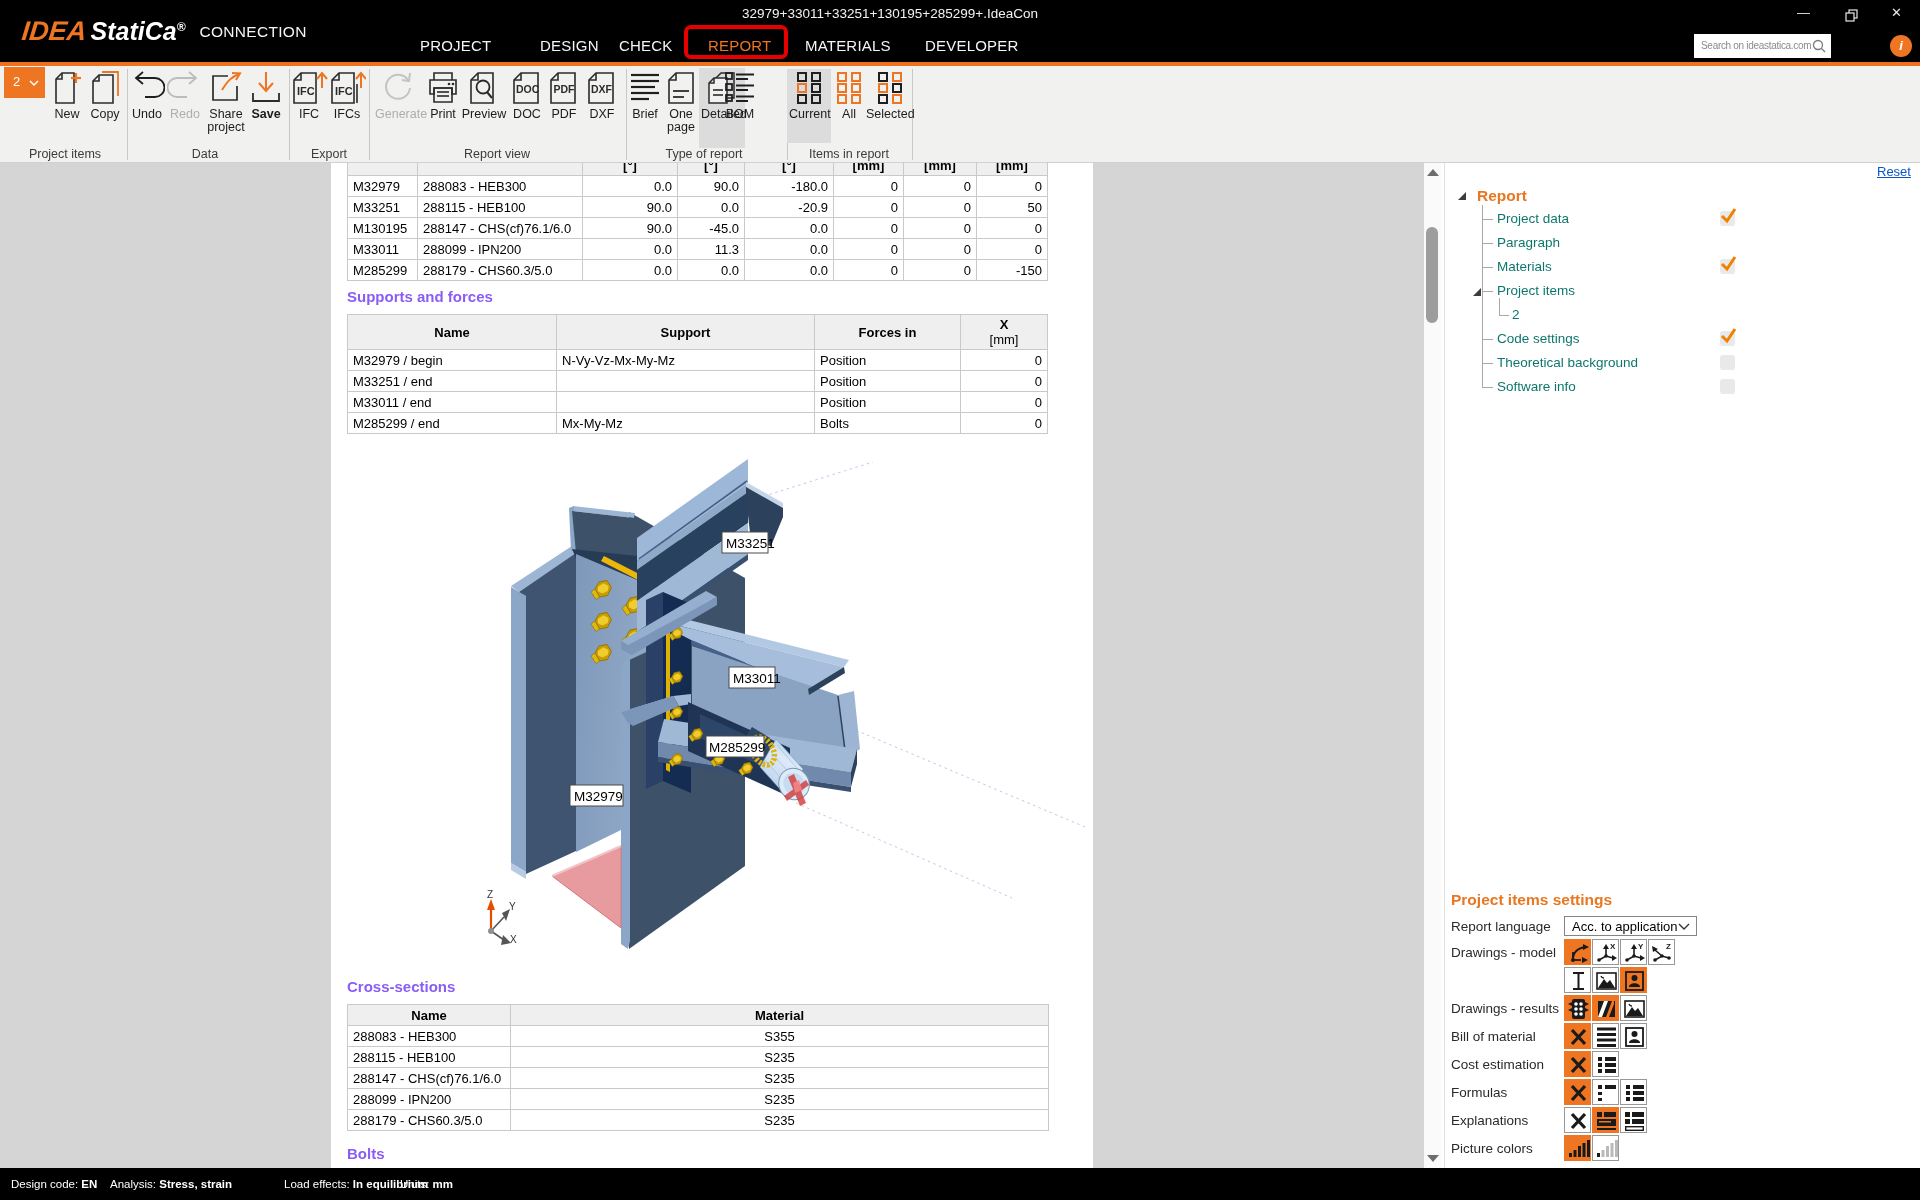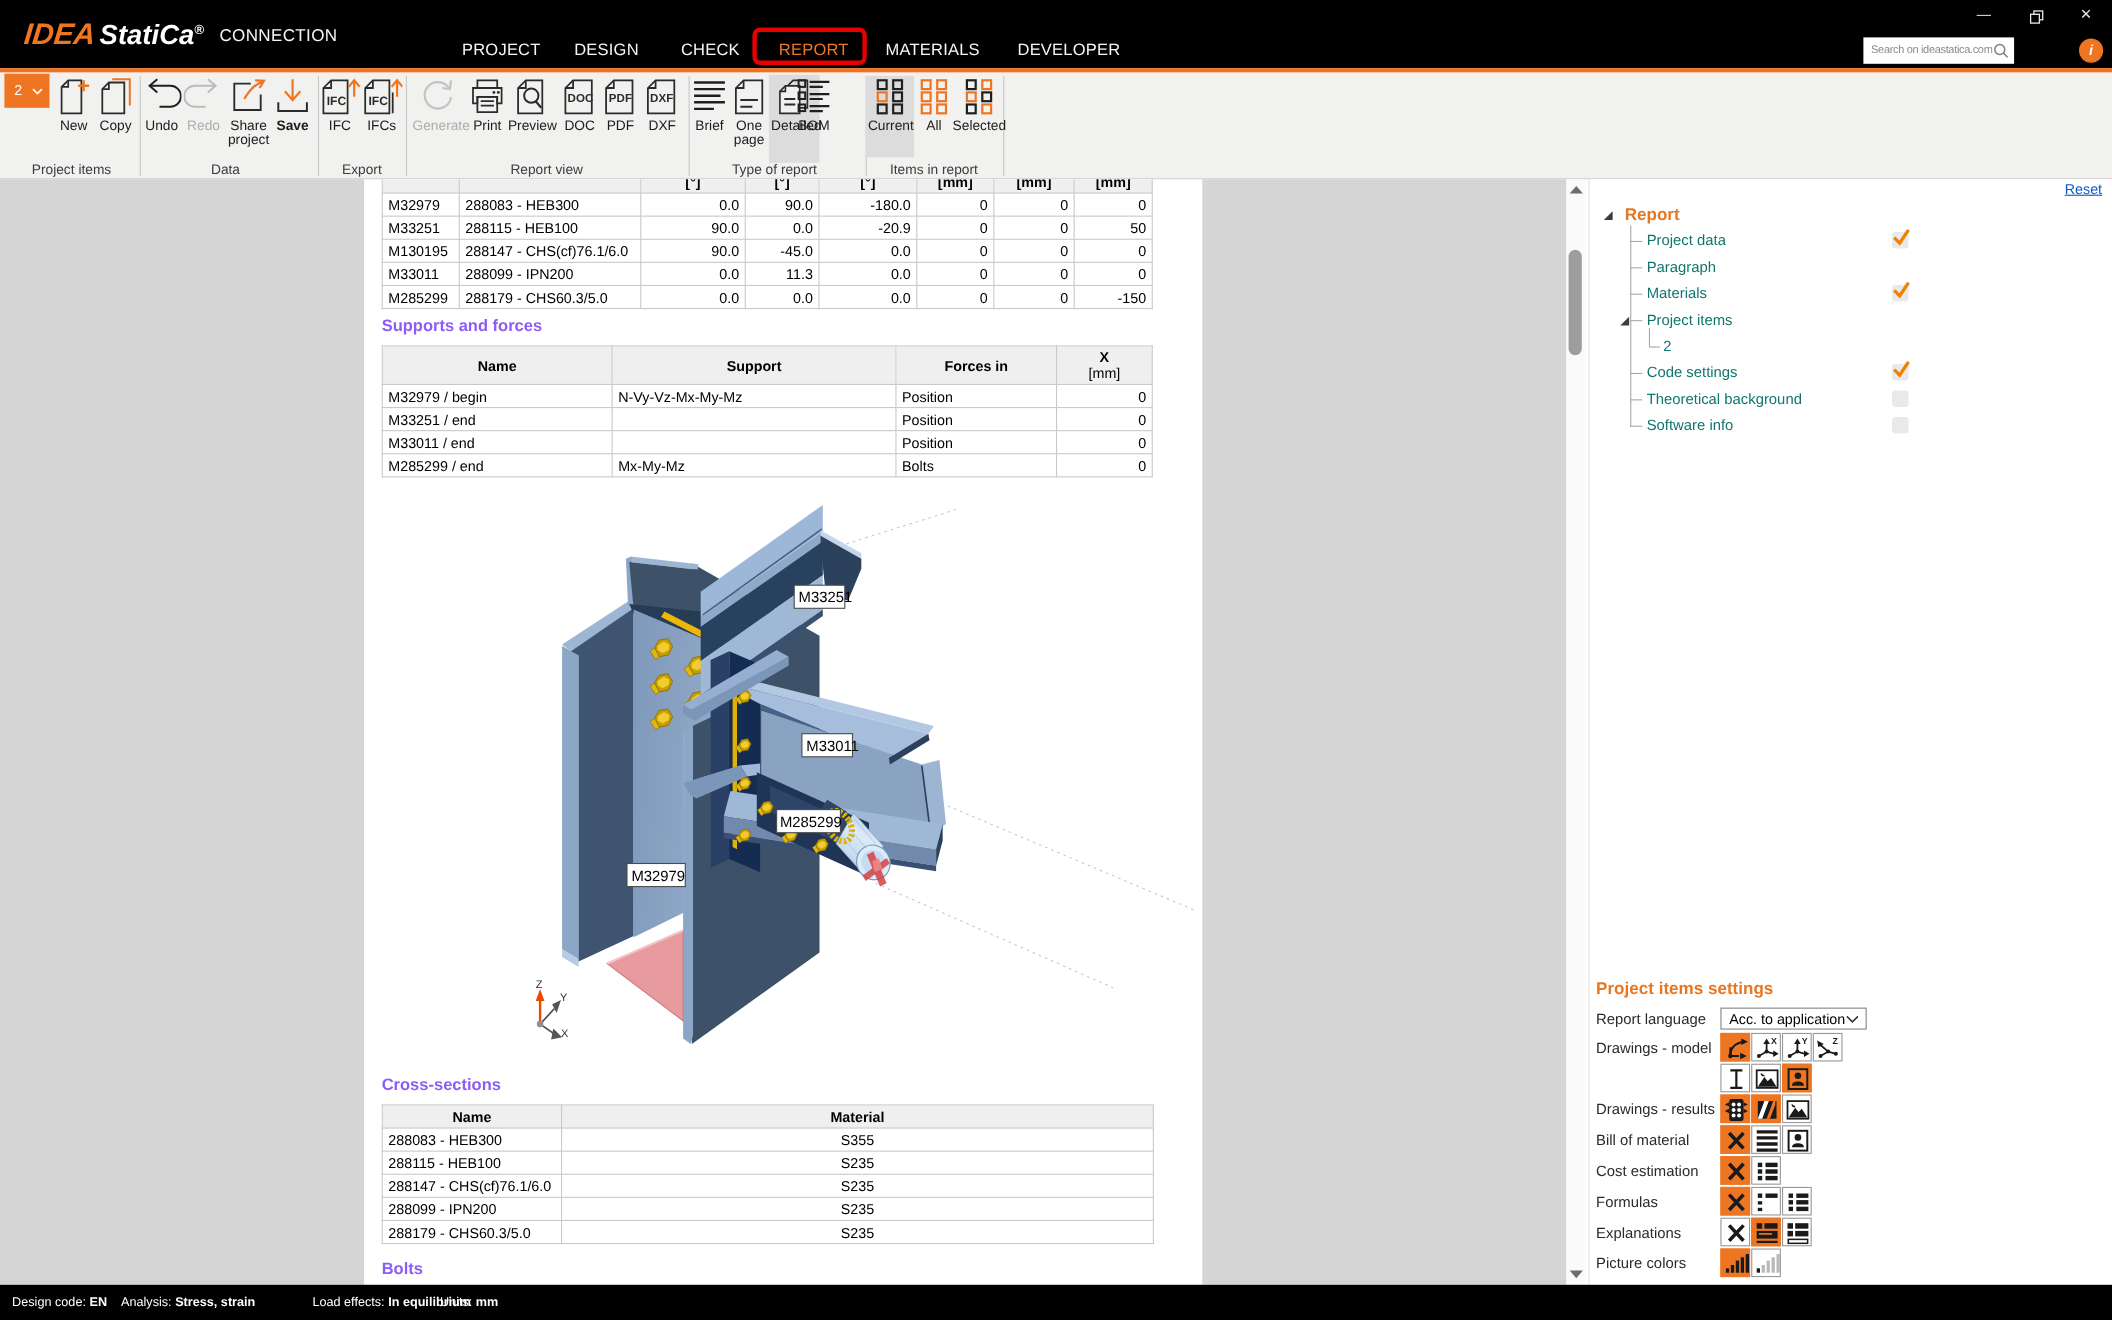--- a/index.html
+++ b/index.html
@@ -67,31 +67,32 @@
 
 #statusbar { position:absolute; left:0; top:1168px; width:1920px; height:32px; background:#000; color:#fff; font-size:11.5px; }
 #statusbar span { position:absolute; top:10px; }
 #statusbar b { font-weight:bold; }
 </style>
 </head>
 <body>
 <div id="app">
 
 <div id="titlebar">
+  <div id="apptitle">32979+33011+33251+130195+285299+.IdeaCon</div>
   <div class="winbtn" style="left:1797px;">—</div>
   <svg class="abs" style="left:1845px; top:9px;" width="14" height="13">
         <rect x="4" y="1" width="8" height="8" fill="none" stroke="#e8e8e8" stroke-width="1.2"></rect>
         <rect x="1" y="4" width="8" height="8" fill="#000" stroke="#e8e8e8" stroke-width="1.2"></rect>
       </svg>
   <div class="winbtn" style="left:1891px;">✕</div>
   <div id="logo">
     <span id="ideatxt">IDEA</span><span id="statica">StatiCa<sup style="font-size:12px;">®</sup></span><span id="conn">CONNECTION</span>
   </div>
   <div class="menuitem" style="left:420px;">PROJECT</div>
-  <div class="menuitem" style="left:522px;">DESIGN</div>
+  <div class="menuitem" style="left:540px;">DESIGN</div>
   <div class="menuitem" style="left:619px;">CHECK</div>
   <div class="menuitem" style="left:708px; color:#ee7622;">REPORT</div>
   <div class="menuitem" style="left:805px;">MATERIALS</div>
   <div class="menuitem" style="left:925px;">DEVELOPER</div>
   <div id="reportbox"></div>
   <div id="searchbox">
         <span>Search on ideastatica.com</span>
     <svg width="14" height="14" style="position:absolute;right:5px;top:5px;">
           <circle cx="6" cy="6" r="4.5" fill="none" stroke="#7a7a7a" stroke-width="1.3"></circle>
           <line x1="9.5" y1="9.5" x2="13" y2="13" stroke="#7a7a7a" stroke-width="1.3"></line>

